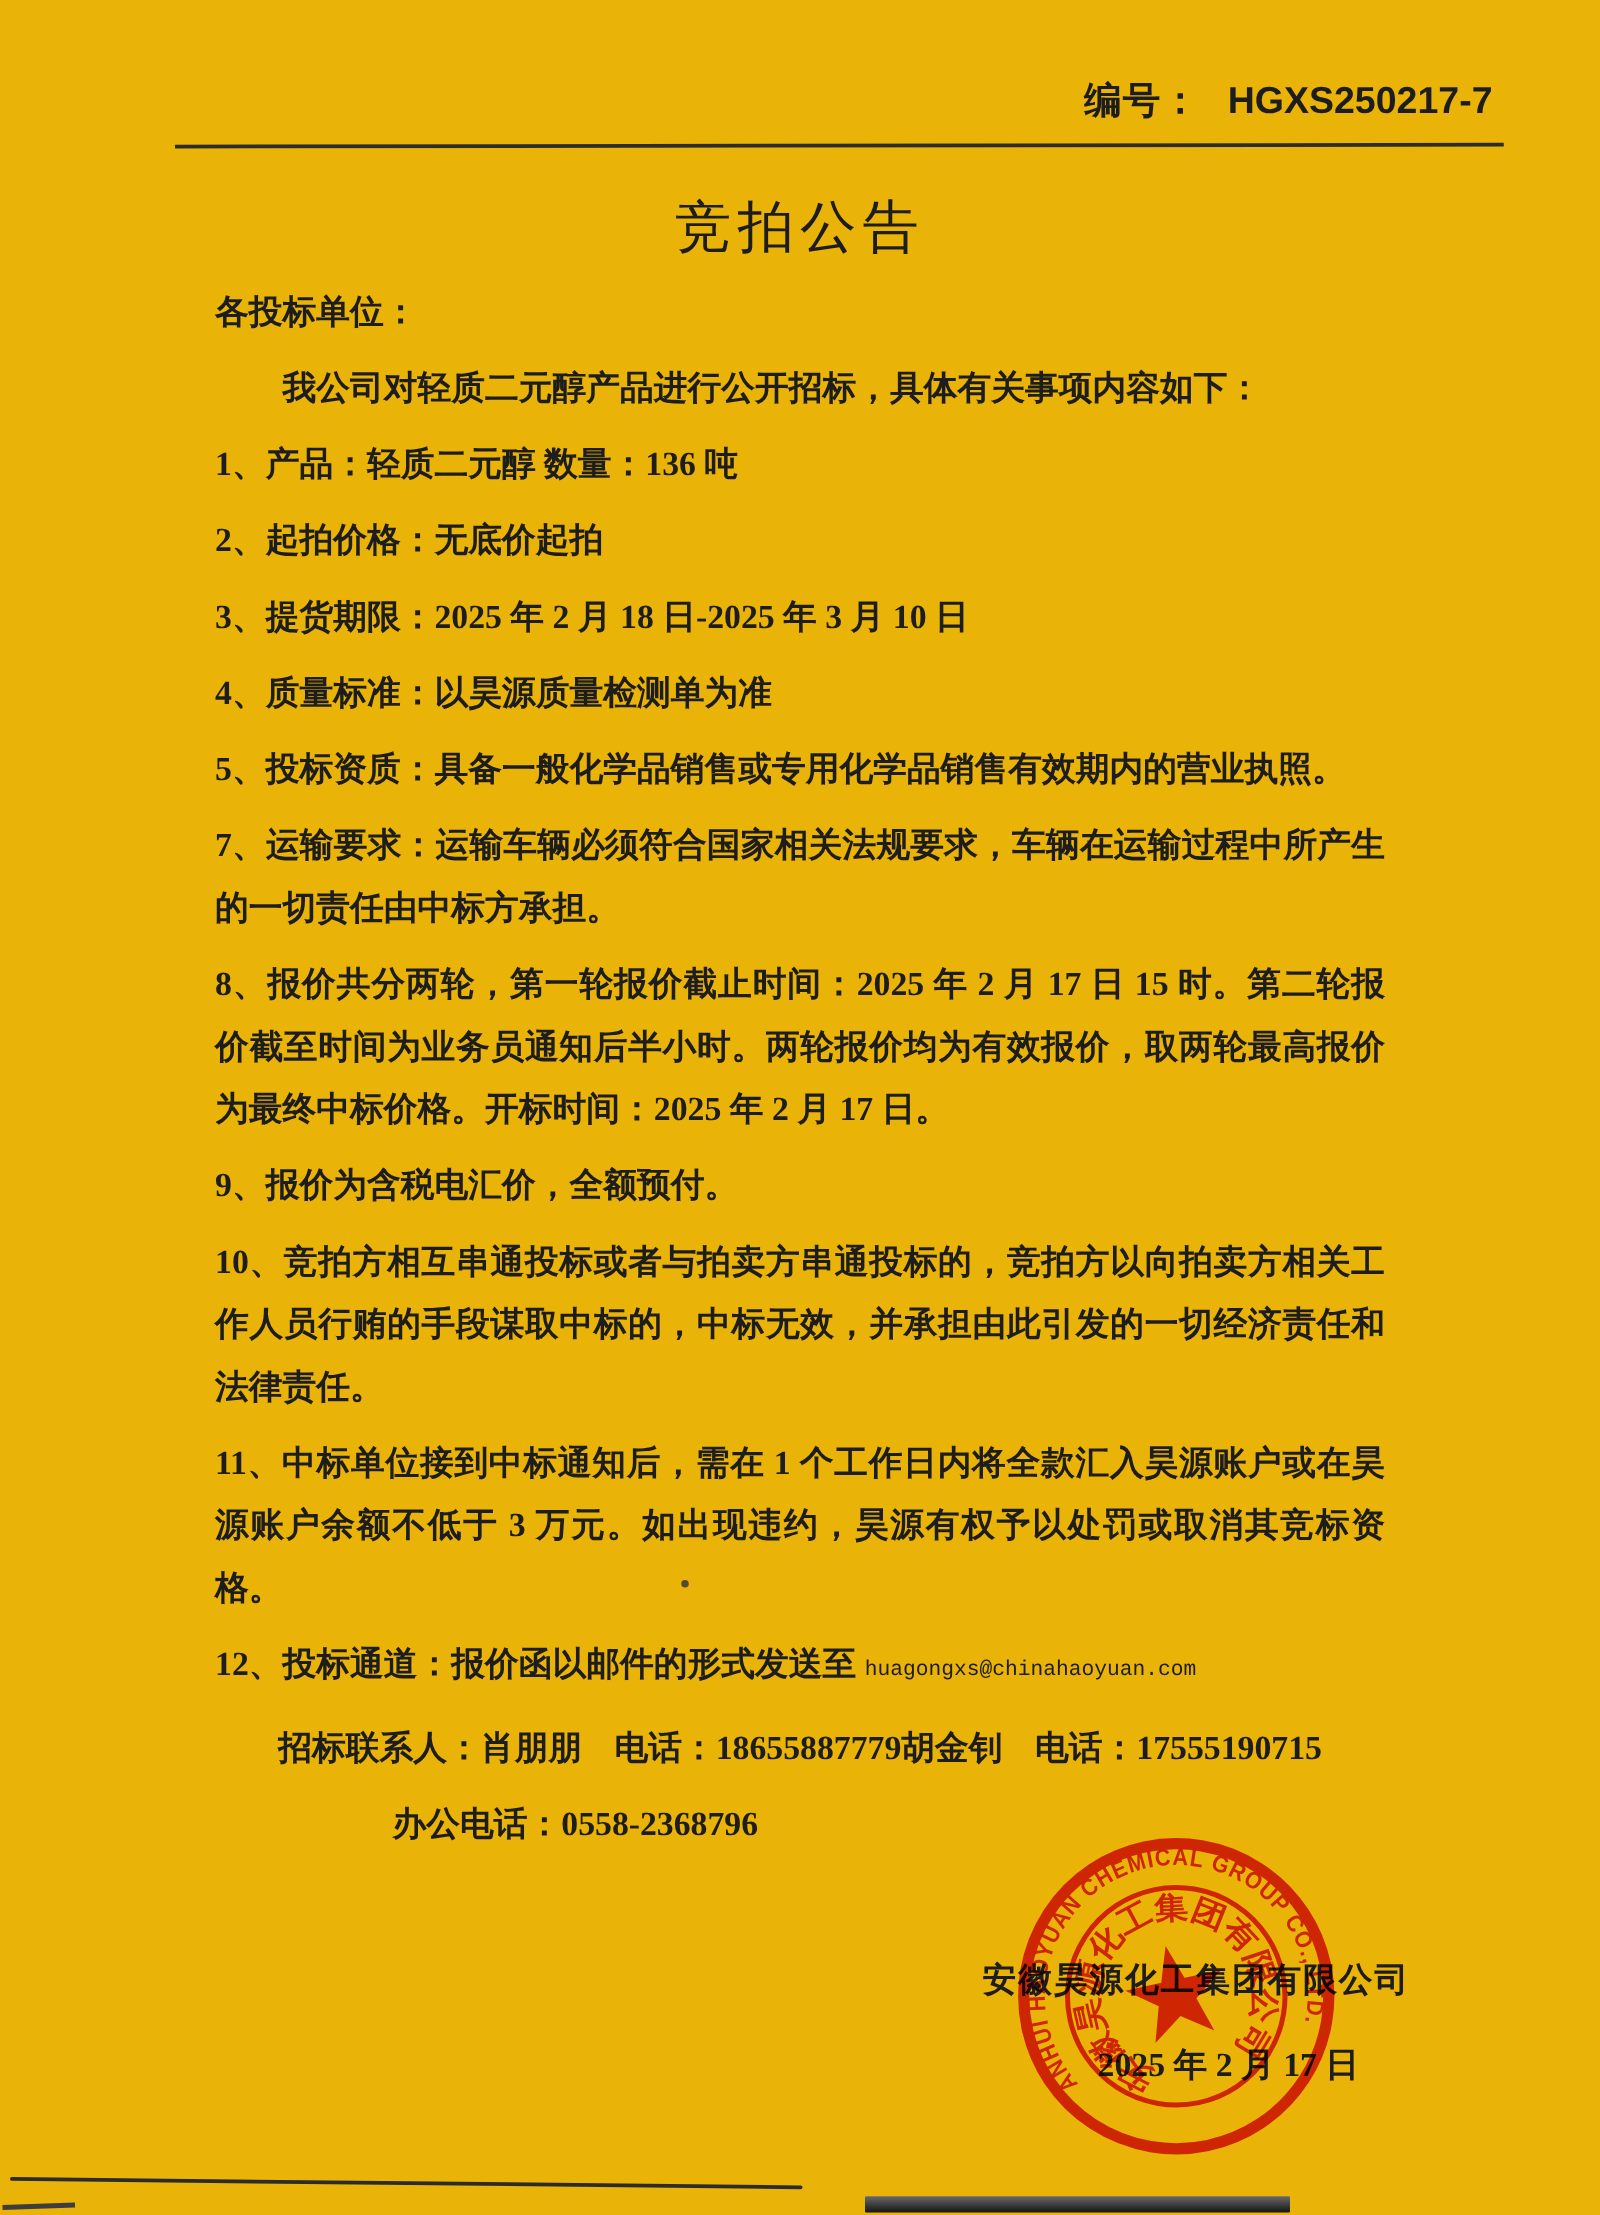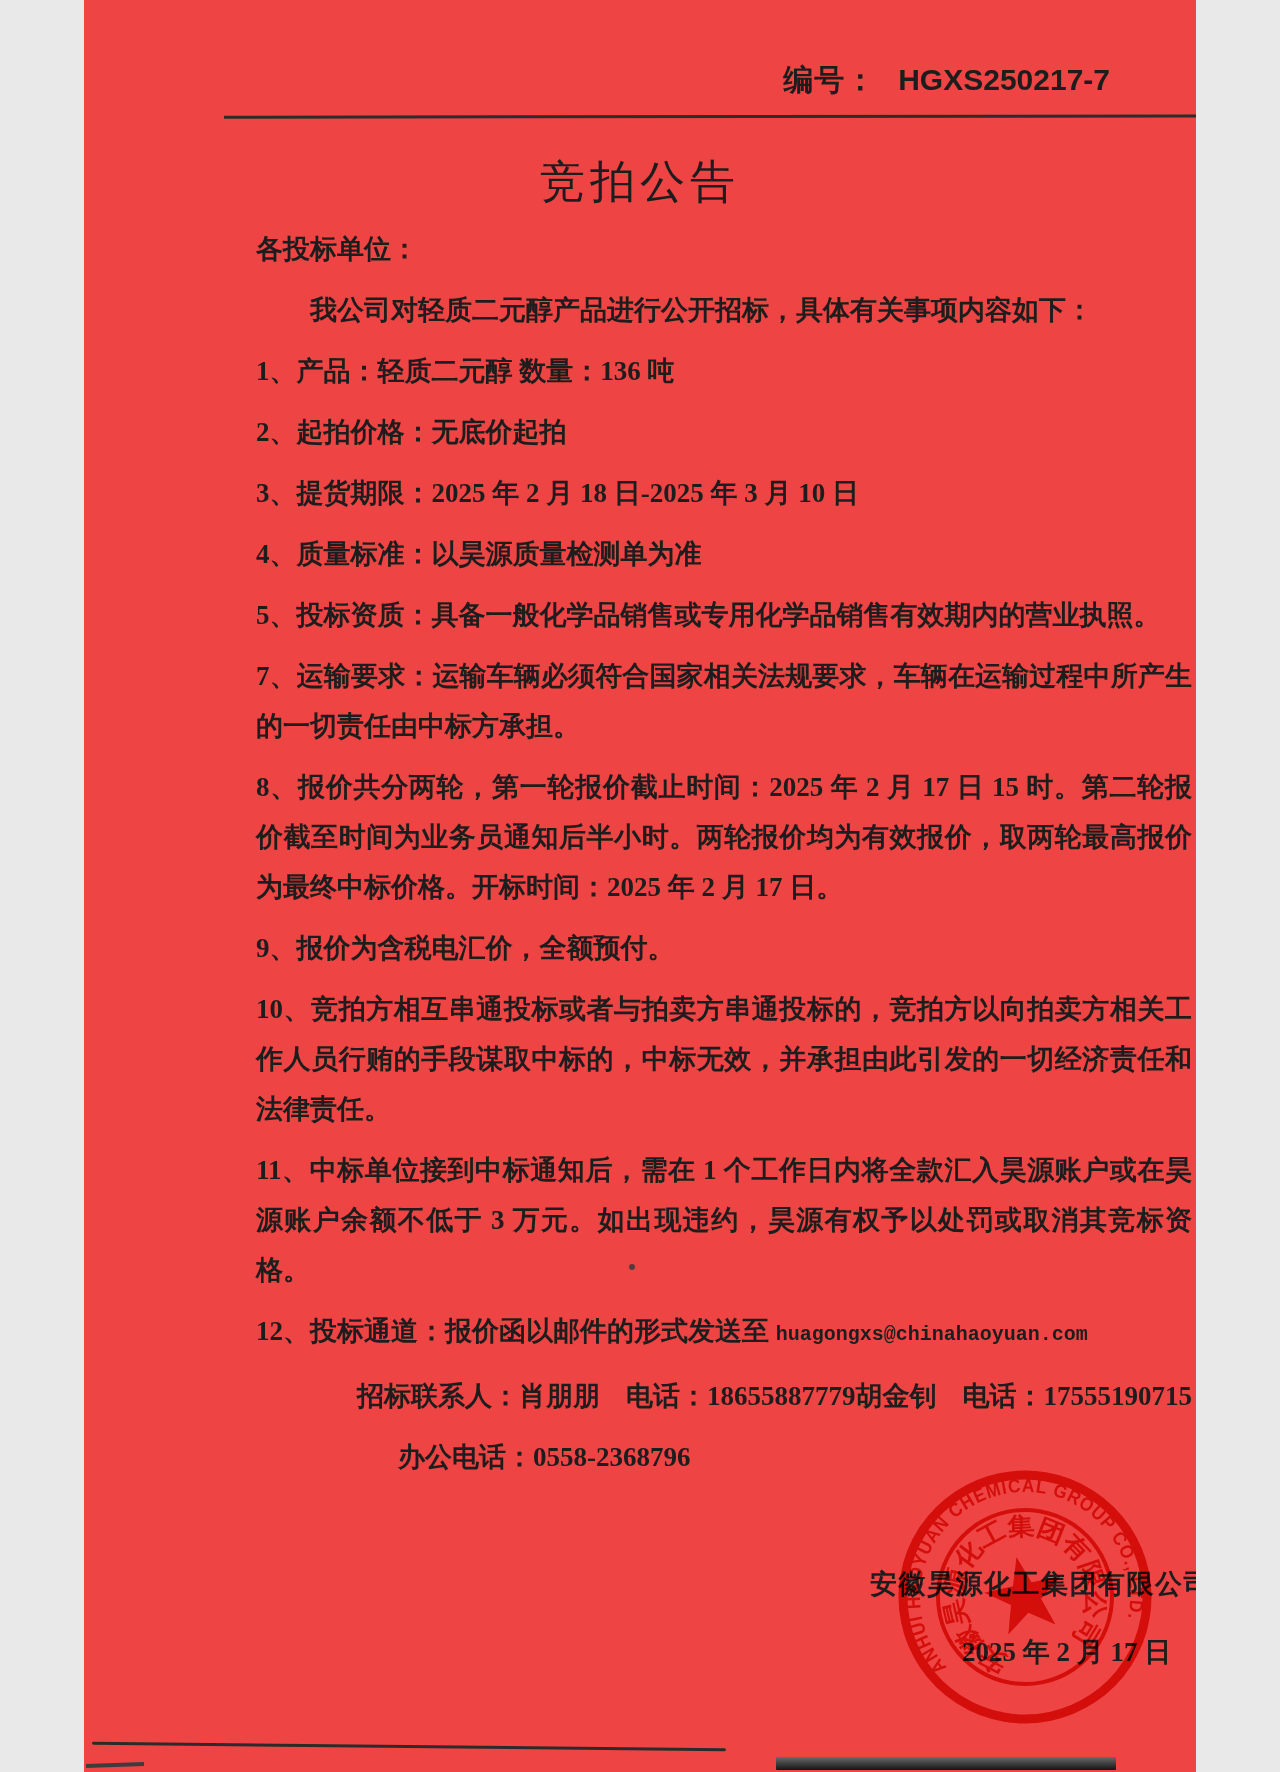--- a/index.html
+++ b/index.html
@@ -1,20 +1,20 @@
 <!DOCTYPE html>
 <html><head>
 <meta charset="utf-8">
 <style>
   html,body{margin:0;padding:0;background:#e9e9e9;}
   .page{
     position:relative;
-    width:1112px;height:1772px;
+    width:1280px;height:1772px;
     margin:0 auto;
-    background:#ef4444;
+    background:#eab308;
     overflow:hidden;
     font-family:"Liberation Serif","DejaVu Serif",serif;
     color:#1d1d1d;
     -webkit-font-smoothing:antialiased;
   }
   
   .doc-no{
     position:absolute;top:60px;right:86px;
     font-size:30px;font-weight:700;letter-spacing:1px;
     white-space:nowrap;
@@ -35,23 +35,23 @@
   .body{
     position:absolute;left:172px;top:224px;width:936px;
     font-size:27px;font-weight:600;line-height:50px;
     text-align:justify;
   }
   .body p{margin:0 0 11px 0;}
   .body p.gap{margin-top:10px;}
   .intro{text-indent:54px;}
   .email{
     font-family:"Liberation Mono","DejaVu Sans Mono",monospace;
-    font-weight:700;font-size:20px;letter-spacing:0;
+    font-weight:400;font-size:17px;letter-spacing:0;
   }
-  .contacts-row{display:flex;justify-content:flex-end;}
+  .contacts-row{display:flex;justify-content:center;}
   .contact{white-space:nowrap;}
   .phone-label{margin-left:26px;}
   .office{padding-left:142px;font-family:Liberation Serif, serif;}
   
   .company-name{
     position:absolute;left:786px;top:1566px;
     font-size:27px;font-weight:600;letter-spacing:1.5px;white-space:nowrap;
     z-index:2;
   }
   .issue-date{

